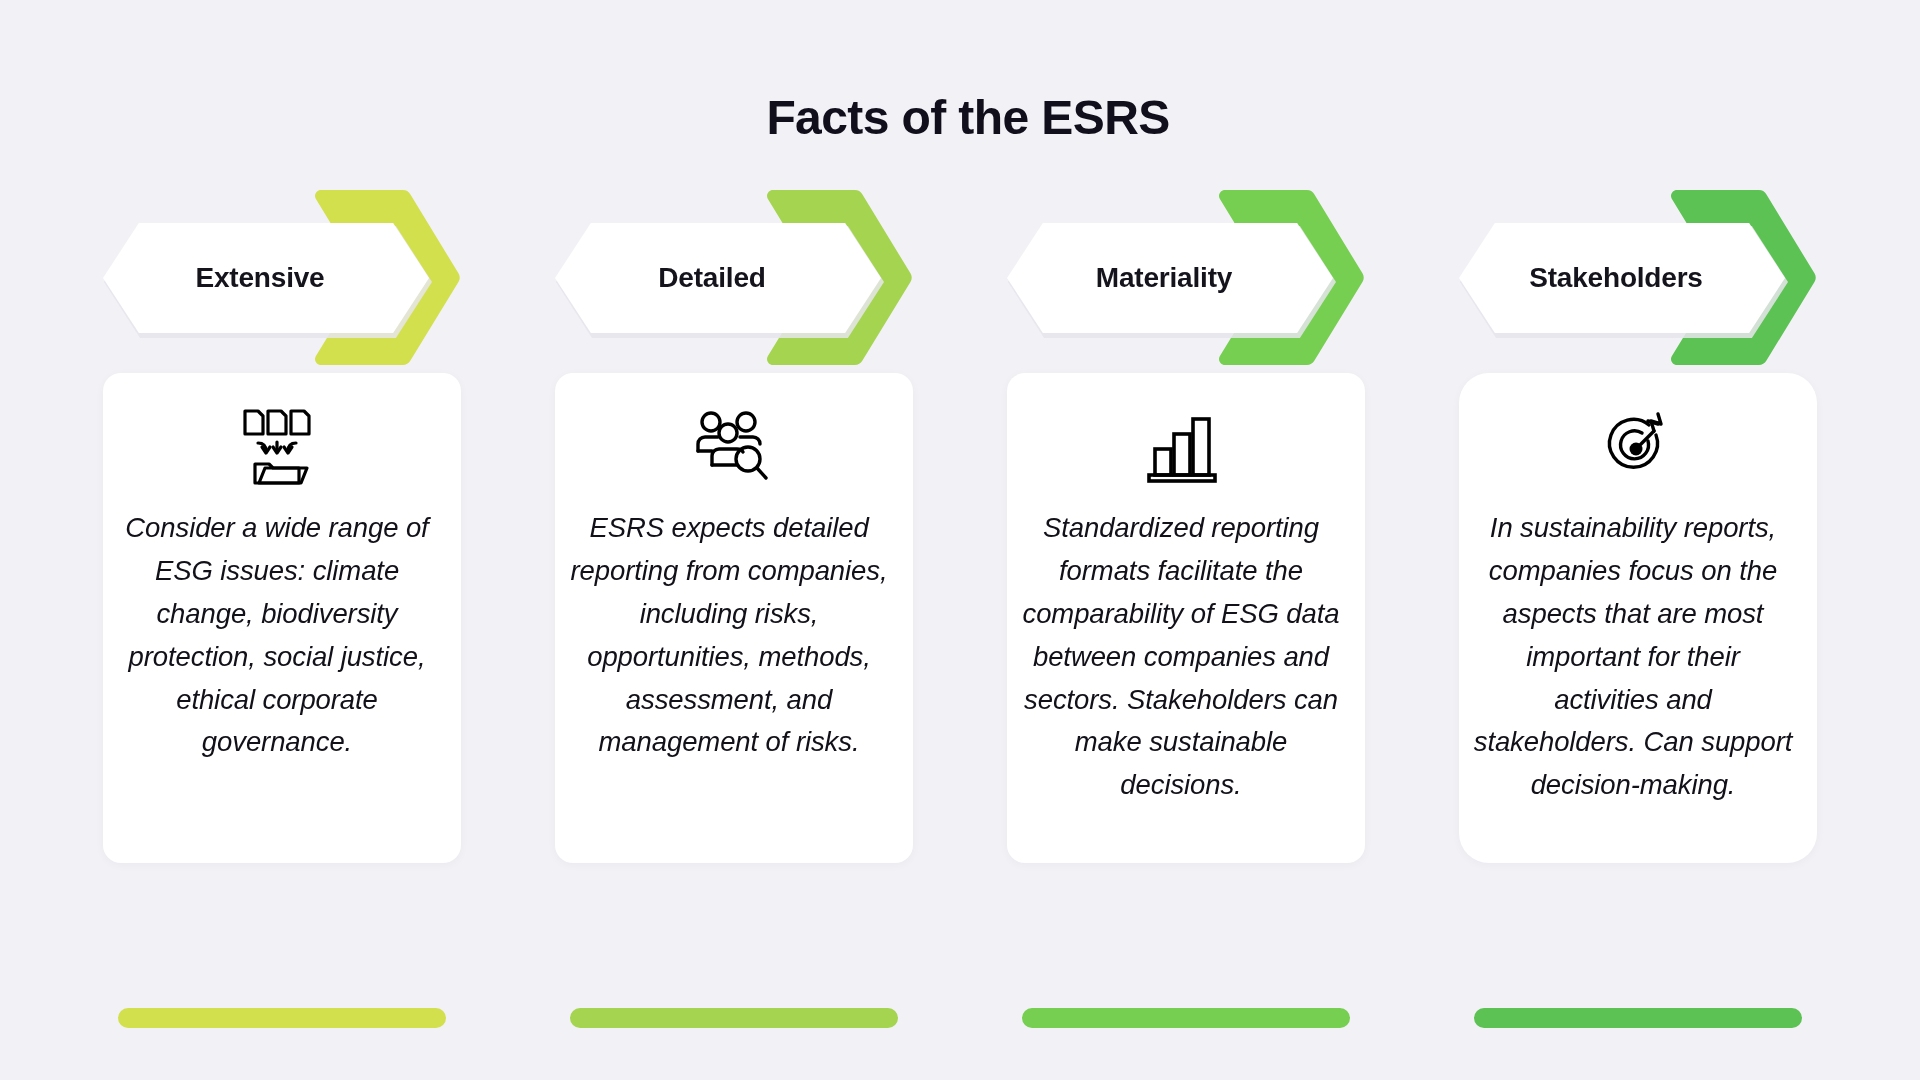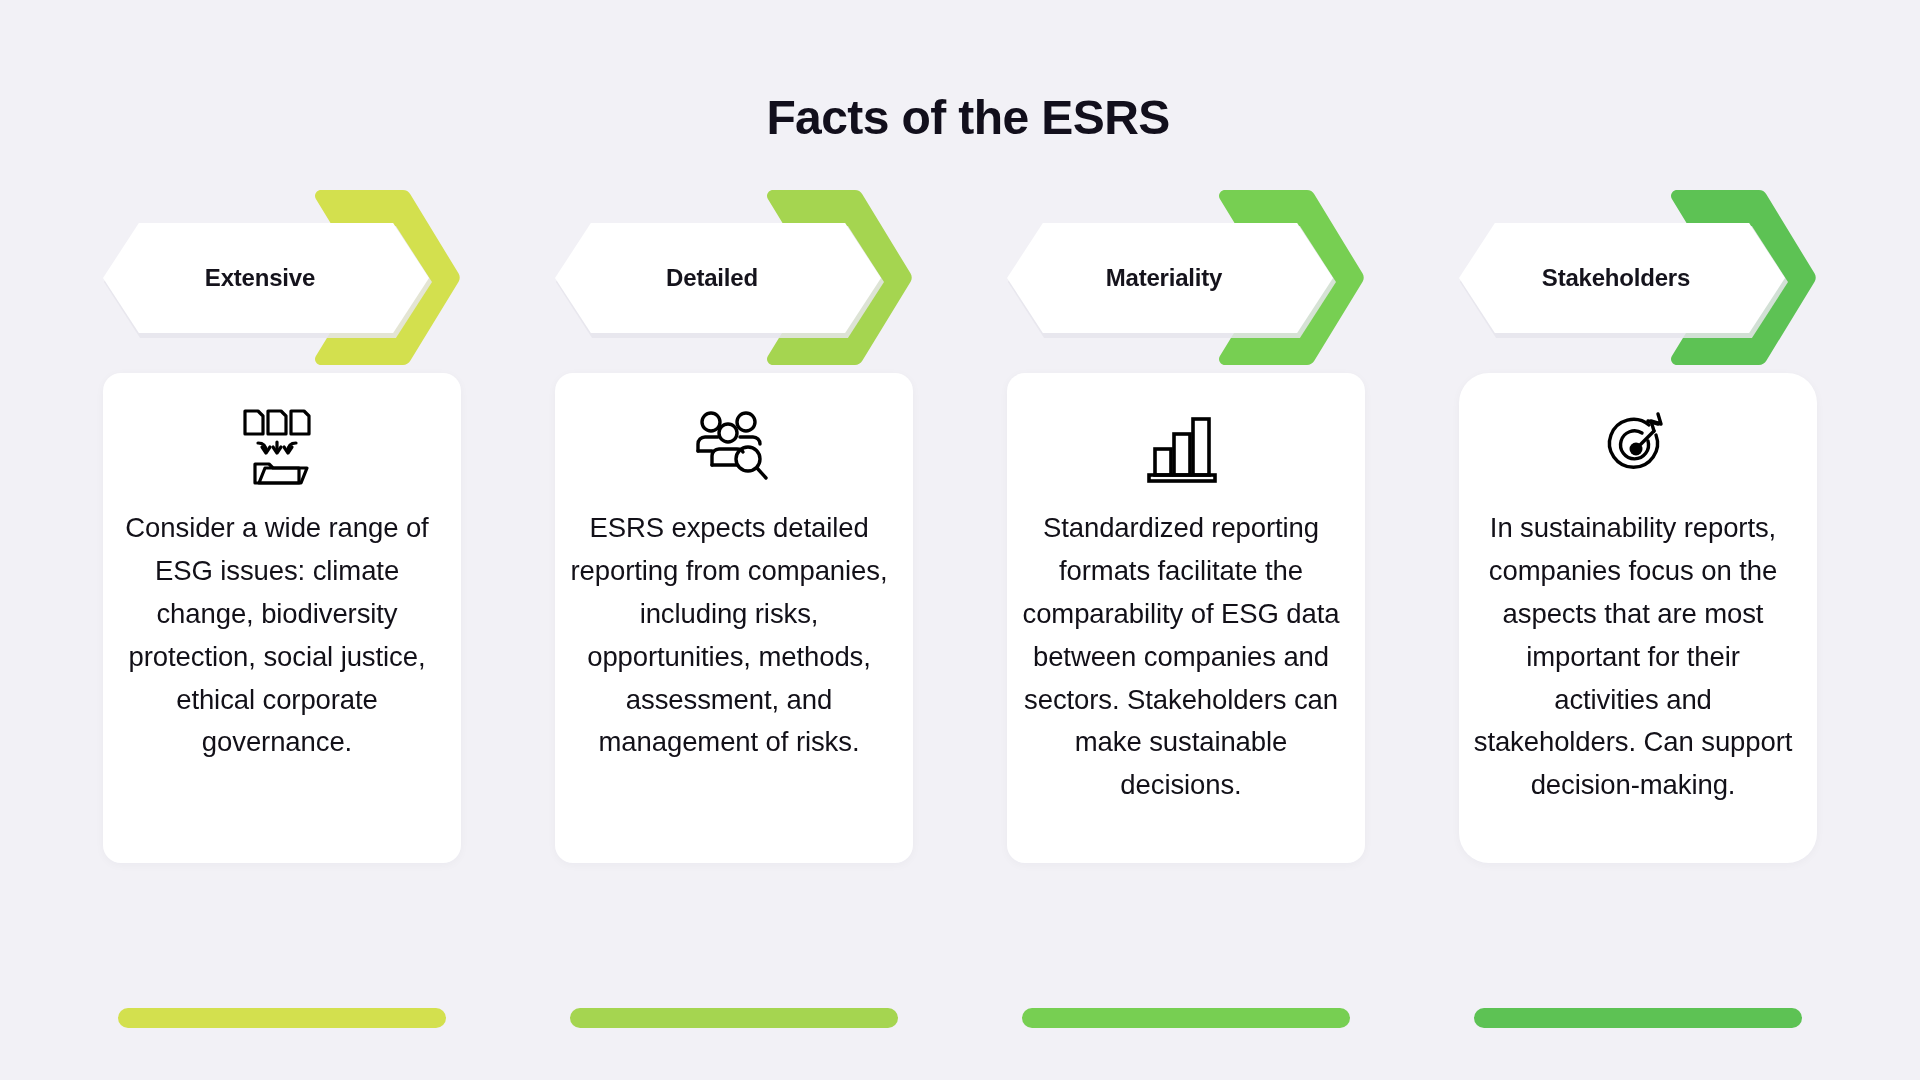--- a/index.html
+++ b/index.html
@@ -87,40 +87,41 @@
     top: 36px;
     width: 328px;
     height: 112px;
     background: #e6e5ec;
     -webkit-clip-path: polygon(0% 50%, 11% 0%, 89% 0%, 100% 50%, 89% 100%, 11% 100%);
     clip-path: polygon(0% 50%, 11% 0%, 89% 0%, 100% 50%, 89% 100%, 11% 100%);
     opacity: .85;
   }
 
   .banner-label {
-    font-size: 24px;
+    font-size: 28px;
     font-weight: 700;
     letter-spacing: -0.2px;
     color: #15131c;
     white-space: nowrap;
     position: relative;
     transform: translateX(-6px);
   }
 
   
   .card {
     width: 358px;
     background: #ffffff;
     border-radius: 18px;
     margin-top: 8px;
     padding: 30px 22px 26px 12px;
     display: flex;
     flex-direction: column;
     align-items: center;
     box-shadow: 0 2px 10px rgba(25,20,60,.035);
+    font-style: italic;
   }
 
   .card-icon {
     width: 86px;
     height: 86px;
     display: flex;
     align-items: center;
     justify-content: center;
     margin-bottom: 18px;
   }

